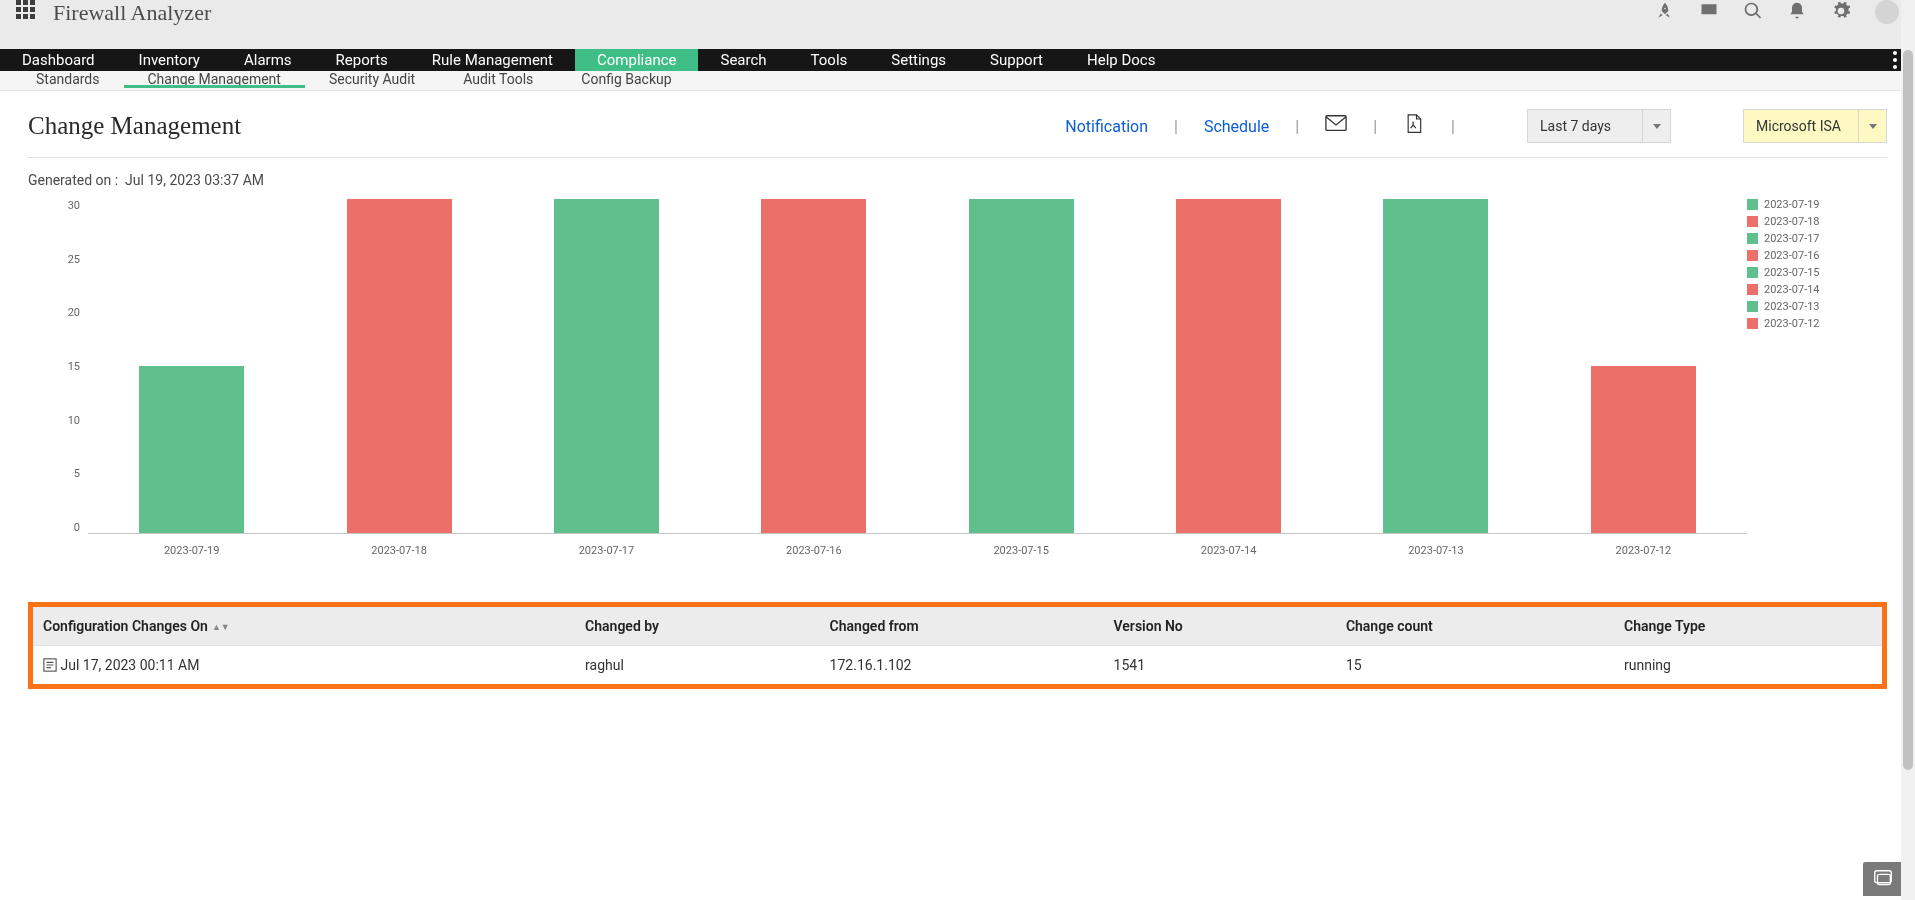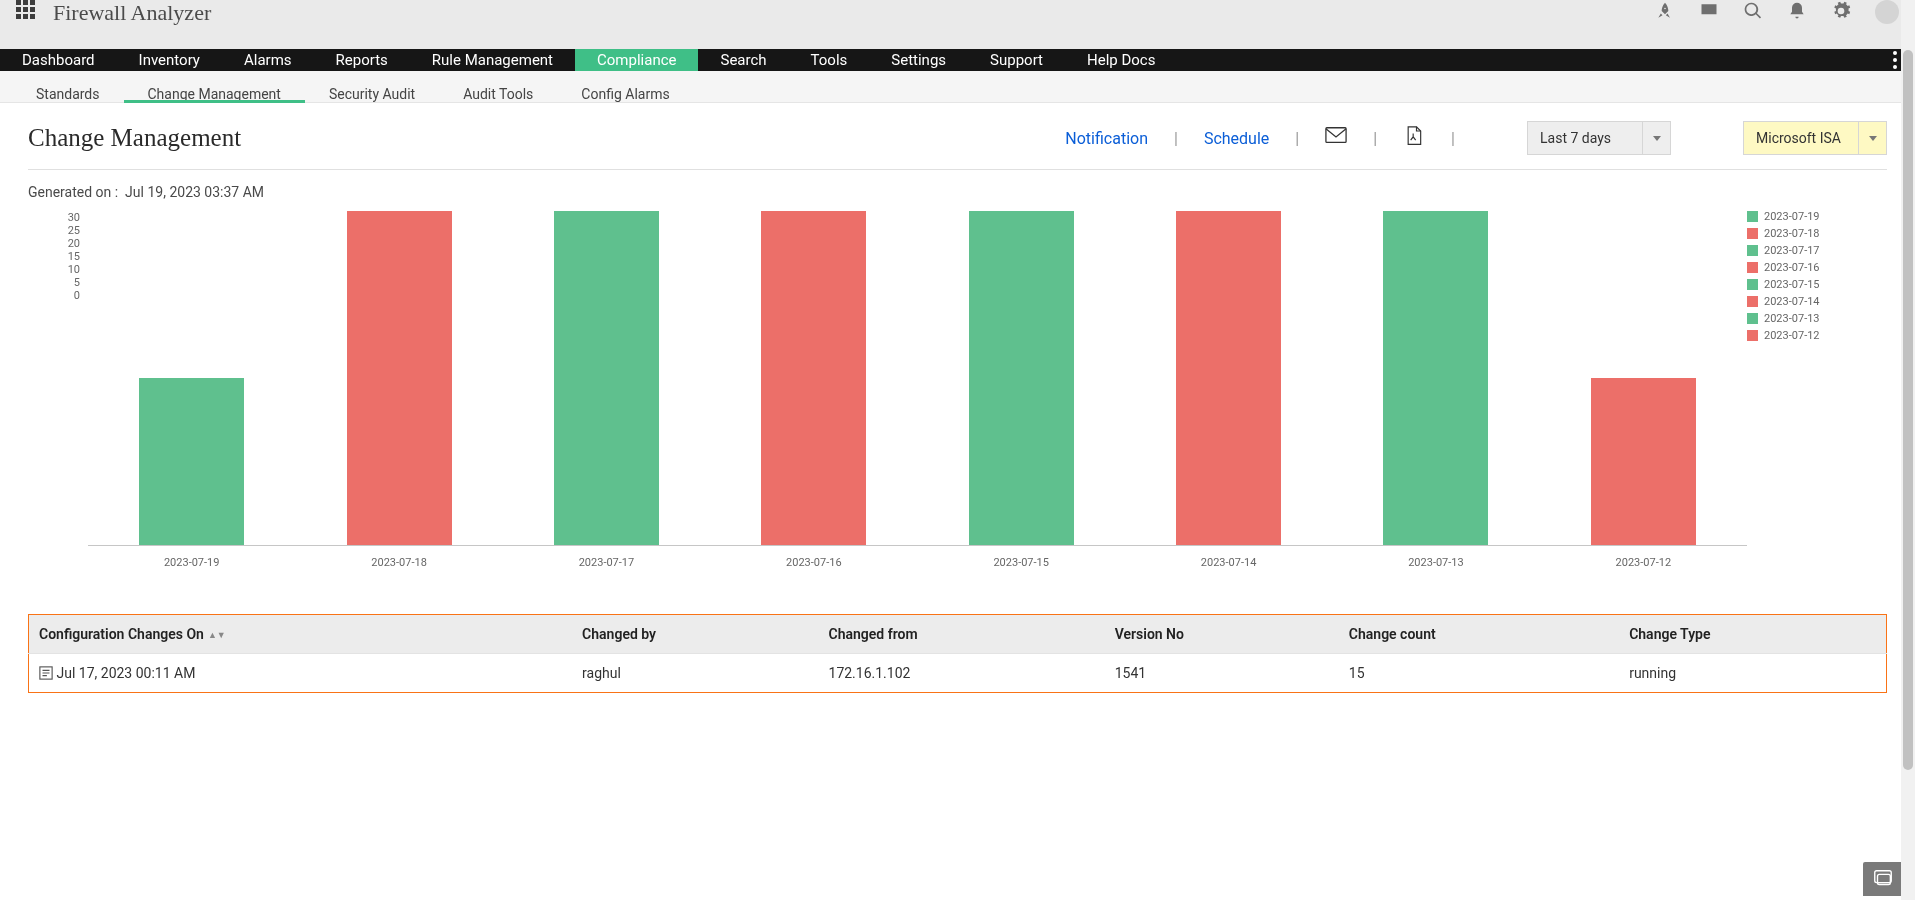--- a/index.html
+++ b/index.html
@@ -53,25 +53,25 @@
   color: #fff;
   font-size: 15px;
   cursor: pointer;
 }
 .mainnav-item.active { background: #3fbf87; }
 .mainnav-spacer { flex: 1; }
 .mainnav-kebab { width: 40px; display: flex; align-items: center; justify-content: center; color: #fff; cursor: pointer; }
 
 
 .subnav {
-  height: 32px;
+  height: 20px;
   background: #f5f5f5;
   border-bottom: 1px solid #e5e5e5;
   display: flex;
-  align-items: flex-end;
+  align-items: flex-start;
   padding-left: 12px;
 }
 .subnav-item {
   padding: 0 24px;
   display: flex;
   align-items: center;
   color: #444;
   font-size: 14px;
   cursor: pointer;
   position: relative;
@@ -125,41 +125,41 @@
 }
 .caret { width: 0; height: 0; border-left: 4px solid transparent; border-right: 4px solid transparent; border-top: 5px solid #777; }
 
 .generated { color: #4a4a4a; font-size: 14px; margin-bottom: 6px; }
 
 
 .chart-wrap { display: flex; }
 .chart-area { flex: 1; position: relative; height: 370px; }
 .y-axis {
   position: absolute; left: 0; top: 5px; bottom: 30px; width: 60px;
-  display: flex; flex-direction: column; 
+  display: flex; flex-direction: column; justify-content: space-between;
   align-items: flex-end; padding-right: 8px; font-size: 11px; color: #666;
 }
 .plot {
   position: absolute; left: 60px; right: 0; top: 5px; bottom: 30px;
   border-bottom: 1px solid #c6c6c6;
 }
 .bars { position: absolute; left: 0; right: 0; top: 0; bottom: 0; display: flex; align-items: flex-end; justify-content: space-around; }
 .bar { width: 105px; }
 .x-axis {
   position: absolute; left: 60px; right: 0; bottom: 0; height: 26px;
   display: flex; justify-content: space-around;
 }
 .x-axis span { font-size: 11px; color: #666; text-align: center; width: 105px; padding-top: 6px; }
 .legend { width: 140px; padding-top: 4px; }
 .legend-item { display: flex; align-items: center; gap: 6px; font-size: 11px; color: #666; margin-bottom: 4px; }
 .legend-sw { width: 11px; height: 11px; }
 
 
 .table-wrap { margin-top: 38px; }
-table { width: 100%; border-collapse: collapse; border: 1px solid #f97316; }
+table { width: 100%; border-collapse: collapse; border: 5px solid #f97316; }
 th, td { text-align: left; padding: 11px 10px; font-size: 14px; }
 thead tr { background: #ececec; }
 th { font-weight: 600; color: #222; }
 tbody tr { border-top: 1px solid #e3e3e3; }
 .sort-icon { font-size: 9px; color: #888; vertical-align: middle; margin-left: 4px; }
 .row-icon svg { width: 14px; height: 14px; vertical-align: -2px; stroke: #555; fill: none; stroke-width: 1.3; }
 
 
 .float-btn {
   position: fixed; right: 12px; bottom: 4px;
@@ -220,21 +220,21 @@
         <circle cx="2" cy="16" r="2" fill="#fff"></circle>
       </svg>
   </div>
 </div>
 
 <div class="subnav" id="subnav">
     <div class="subnav-item">Standards</div>
     <div class="subnav-item active">Change Management</div>
     <div class="subnav-item">Security Audit</div>
     <div class="subnav-item">Audit Tools</div>
-    <div class="subnav-item">Config Alarms</div>
+    <div class="subnav-item">Config Backup</div>
   </div>
 
 <div class="page">
   <div class="page-header">
     <div class="page-title">Change Management</div>
     <div class="header-spacer"></div>
     <div class="header-actions">
       <span class="link">Notification</span>
       <span class="sep">|</span>
       <span class="link">Schedule</span>

